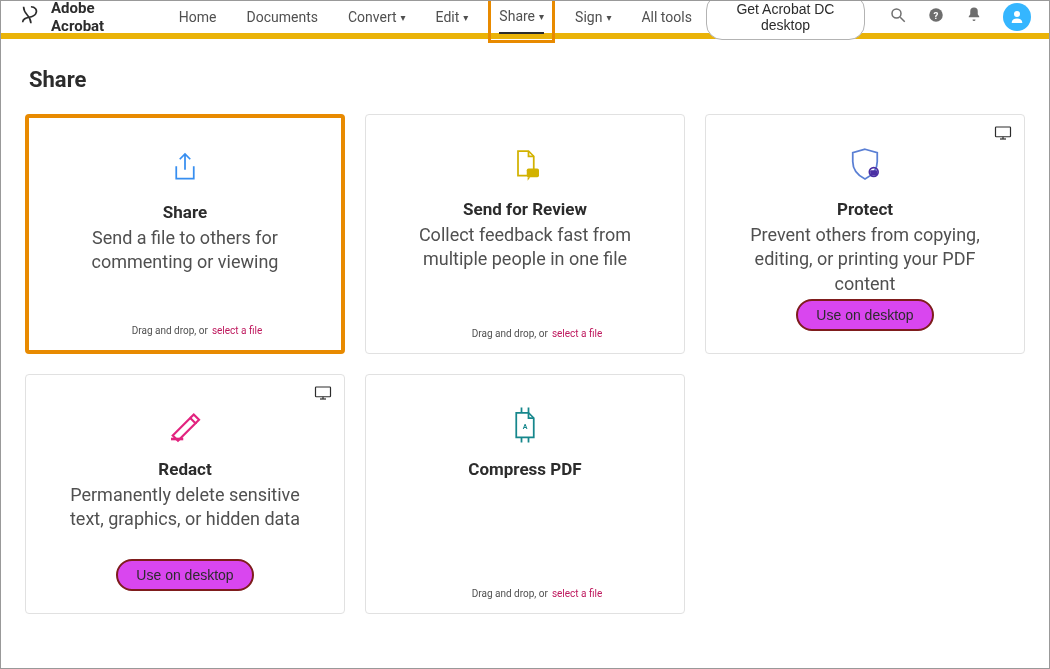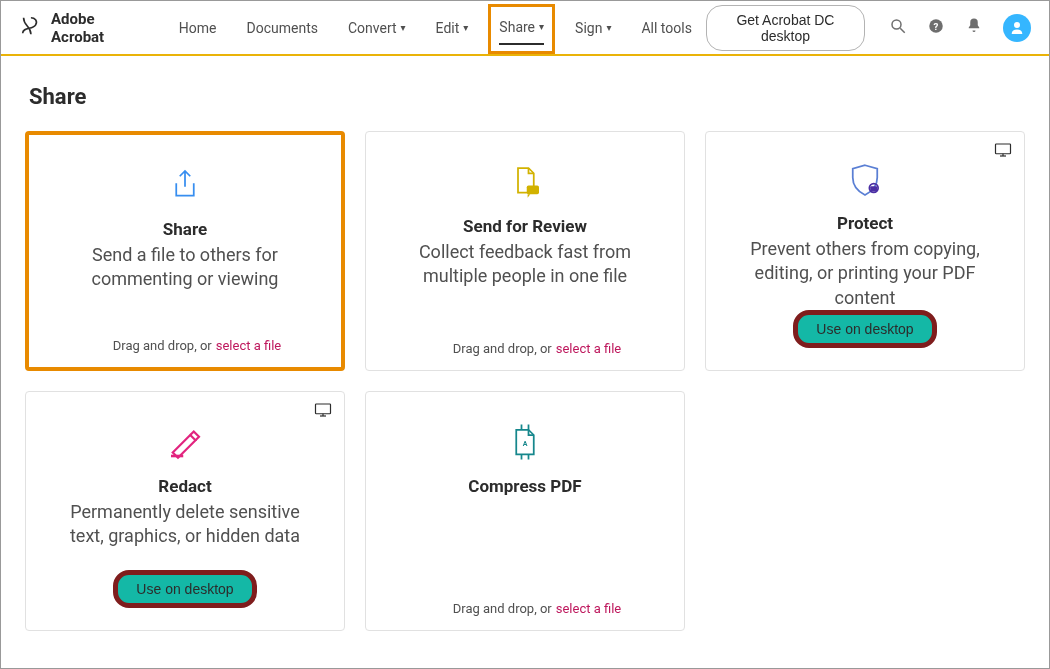--- a/index.html
+++ b/index.html
@@ -10,23 +10,23 @@
     color: #2c2c2c;
     width: 1050px;
     height: 669px;
     border: 1px solid #999;
     overflow: hidden;
   }
   
   .topbar {
     display: flex;
     align-items: center;
-    height: 55px;
+    height: 38px;
     padding: 0 18px;
-    border-bottom: 2px solid #eab308;
+    border-bottom: 6px solid #eab308;
     gap: 6px;
   }
   .brand {
     display: flex;
     align-items: center;
     gap: 10px;
     margin-right: 28px;
   }
   .brand svg { width: 22px; height: 22px; }
   .brand-name { font-weight: 700; font-size: 15px; color: #2c2c2c; }
@@ -98,26 +98,26 @@
   .card.highlighted { border: 4px solid #e88a00; }
   .card .monitor {
     position: absolute;
     top: 10px; right: 12px;
   }
   .card .monitor svg { width: 18px; height: 16px; fill:none; stroke:#2c2c2c; stroke-width:1.6; }
   .card-icon { height: 56px; margin-top: 6px; display:flex; align-items:center; justify-content:center; }
   .card-icon svg { height: 42px; width: 42px; }
   .card-title { font-weight: 700; font-size: 17px; margin-top: 6px; }
   .card-desc { font-size: 18px; color: #505050; margin-top: 4px; line-height: 1.35; padding: 0 10px;}
-  .card-footer { margin-top: auto; font-size: 13px; color: #505050; display:flex; gap:4px;margin-left:24px;}
+  .card-footer { margin-top: auto; font-size: 10px; color: #505050; display:flex; gap:4px;margin-left:24px;}
   .link { color: #be185d; cursor: pointer; }
   .small-btn {
-    border: 5px solid #7f1d1d;
+    border: 2px solid #7f1d1d;
     border-radius: 16px;
-    background: #14b8a6;
+    background: #d946ef;
     padding: 6px 18px;
     font-size: 14px;
     color: #2c2c2c;
     cursor: pointer;
     margin-top: auto;
     margin-bottom: 8px;
   }
 </style>
 </head>
 <body>

